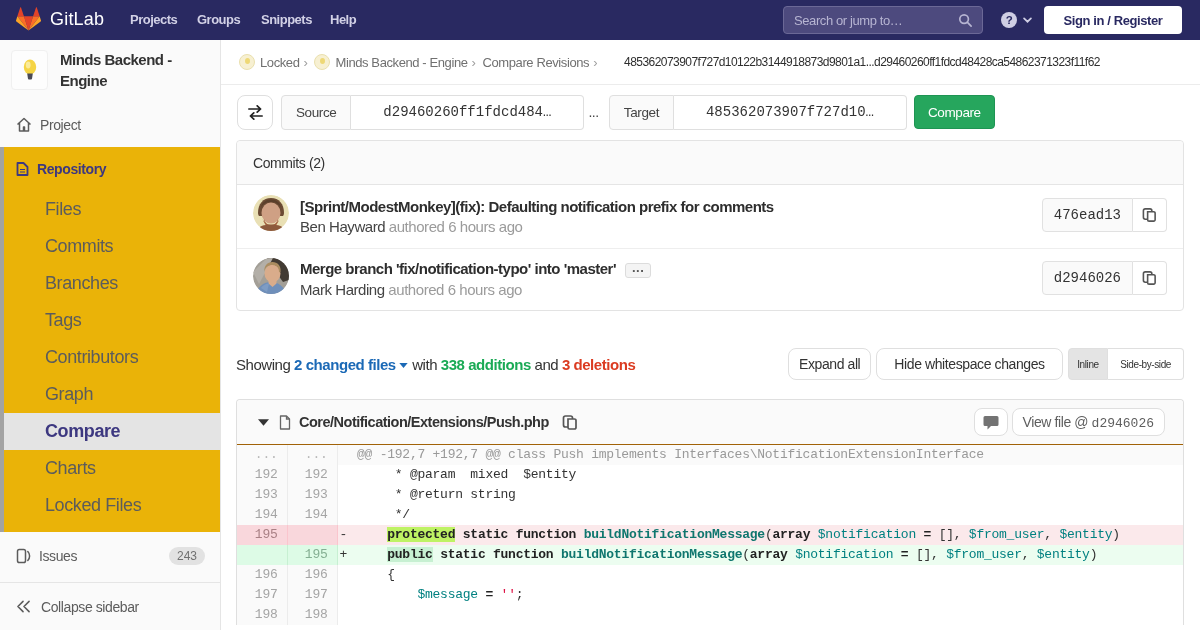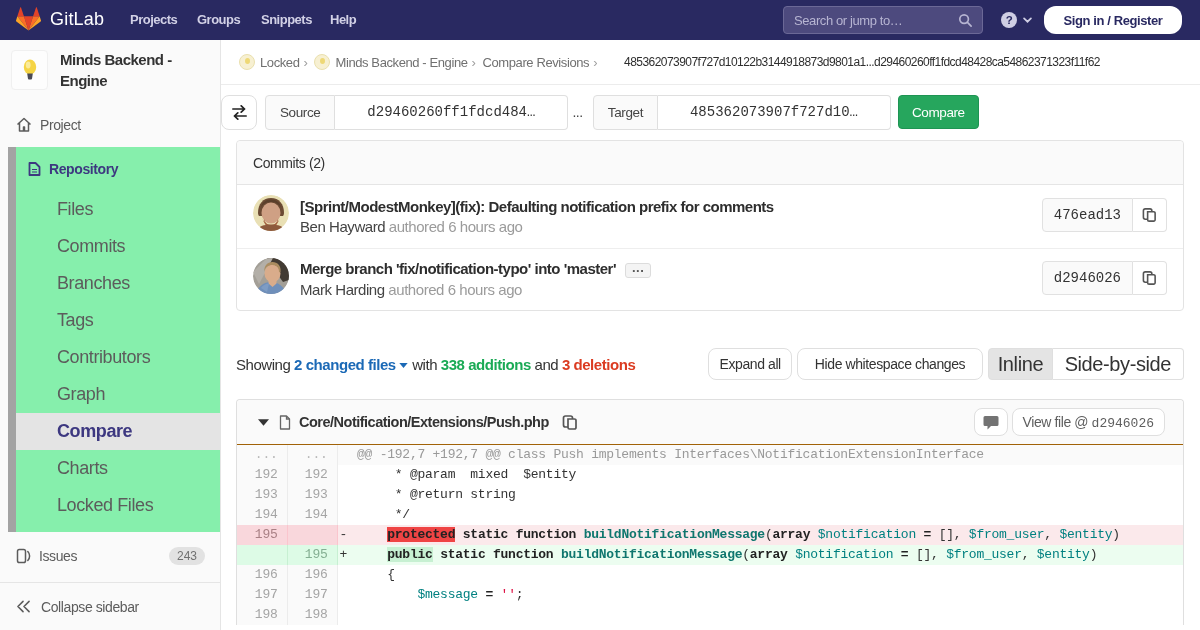--- a/index.html
+++ b/index.html
@@ -10,48 +10,48 @@
 
 #hdr { position:absolute; top:0; left:0; width:1200px; height:40px; background:#292961; z-index:50; }
 #hdr .logo { position:absolute; left:16px; top:7px; display:flex; align-items:center; }
 #hdr .logo svg { width:25px; height:24px; }
 #hdr .logo .lt { color:#fff; font-size:18px; font-weight:normal; margin-left:9px; letter-spacing:0.2px; }
 .navitem { position:absolute; top:0; height:40px; line-height:40px; color:#d2d1e6; font-size:13px; font-weight:bold; letter-spacing:-0.5px; }
 #search { position:absolute; left:783px; top:6px; width:200px; height:28px; background:#4d4a7e; border:1px solid #6b6896; border-radius:4px; display:flex; align-items:center; }
 #search .ph { color:#b7b5d2; font-size:13px; margin-left:10px; flex:1; }
 #search svg { margin-right:9px; }
 #qmark { position:absolute; left:1001px; top:12px; display:flex; align-items:center; }
-#signin { position:absolute; left:1044px; top:6px; width:138px; height:28px; background:#fff; border-radius:12px; color:#292961; font-size:13px; font-weight:bold; display:flex; align-items:center; justify-content:center; white-space:nowrap; }
+#signin { position:absolute; left:1044px; top:6px; width:138px; height:28px; background:#fff; border-radius:4px; color:#292961; font-size:13px; font-weight:bold; display:flex; align-items:center; justify-content:center; white-space:nowrap; }
 
 
 #side { position:absolute; top:40px; left:0; width:221px; height:590px; background:#fafafa; border-right:1px solid #e5e5e5; }
 #ctx { display:flex; padding:10px 16px 0 11px; height:63px; }
 #ctx .av { width:37px; height:40px; background:#fdfdfd; border:1px solid #f0f0f0; border-radius:4px; flex:none; display:flex; align-items:center; justify-content:center; }
 #ctx .t { font-size:15px; font-weight:bold; color:#333; margin-left:12px; line-height:20.5px; padding-top:0; letter-spacing:-0.5px; }
 .sitem { display:flex; align-items:center; height:44px; padding-left:16px; color:#5c5c5c; font-size:14px; }
 .sitem svg { margin-right:8px; flex:none; }
-#repo-sec { background:#86efac; border-left:8px solid #a3a3a3; padding-bottom:8px;margin-left:8px; }
+#repo-sec { background:#eab308; border-left:4px solid #a3a3a3; padding-bottom:8px; }
 #repo-sec .sitem { padding-left:12px; height:44px; }
 #repo-sec .head { color:#3d3880; font-weight:bold; }
 .sub { display:block; padding-left:41px; height:37px; line-height:37px; color:#5c5c5c; font-size:18px; }
 .sub.active { background:#e4e4e4; color:#3d3880; font-weight:bold; }
 #issues-row { margin-top:2px; height:44px; }
 #issues-row .badge { margin-left:auto; margin-right:15px; background:#e2e2e2; color:#707070; border-radius:9px; font-size:12px; padding:2px 8px; letter-spacing:0; }
 #collapse { position:absolute; bottom:0; left:0; width:220px; height:48px; border-top:1px solid #e5e5e5; display:flex; align-items:center; padding-left:16px; color:#5c5c5c; font-size:14px; }
 #collapse svg { margin-right:10px; }
 
 
 #main { position:absolute; top:40px; left:221px; width:979px; height:590px; background:#fff; }
 #crumbs { height:45px; border-bottom:1px solid #ececec; display:flex; align-items:center; padding-left:18px; color:#707070; font-size:13px; white-space:nowrap; }
 #crumbs .sep { margin:0 7px 0 4px; color:#a0a0a0; font-size:13px; }
 #crumbs .bold { color:#2e2e2e; font-weight:normal; font-size:12px; letter-spacing:-0.55px; margin-left:20px; }
 .mini-av { width:16px; height:16px; border-radius:50%; background:#f7f0d2; border:1px solid #eae0ae; display:inline-block; flex:none; margin-right:5px; position:relative; }
 .mini-av:after { content:""; position:absolute; left:5px; top:3px; width:5px; height:6px; border-radius:50%; background:#eed875; }
 
-#cform { display:flex; align-items:center; margin:13px 0 0 0; height:28px; }
+#cform { display:flex; align-items:center; margin:13px 0 0 16px; height:28px; }
 .btn { border:1px solid #dfdfdf; background:#fff; border-radius:8px; font-size:14px; color:#2e2e2e; display:inline-flex; align-items:center; justify-content:center; white-space:nowrap; }
 #swap { width:36px; height:35px; margin-right:8px; }
 .igroup { display:flex; height:35px; }
 .igroup .lbl { border:1px solid #dfdfdf; background:#fafafa; border-radius:4px 0 0 4px; padding:0 14px; display:flex; align-items:center; font-size:13.5px; color:#444; }
 .igroup .inp { border:1px solid #dfdfdf; border-left:none; border-radius:0 4px 4px 0; background:#fff; width:233px; display:flex; align-items:center; justify-content:center; font-size:14px; color:#333; }
 #cform .dots { margin:0 10px 0 4px; color:#444; font-size:14px; }
 #compare-btn { height:34px; background:#26a65d; border:1px solid #1e9453; border-radius:4px; color:#fff; font-size:13.5px; padding:0 13px; display:flex; align-items:center; margin-left:7px; }
 
 #commits { margin:14px 16px 0 15px; border:1px solid #e3e3e3; border-radius:4px; }
 #commits .phead { height:44px; display:flex; align-items:center; padding-left:16px; border-bottom:1px solid #e5e5e5; font-size:14px; color:#333; background:#fafafa; border-radius:4px 4px 0 0; }
@@ -68,21 +68,21 @@
 .hashgrp .c { border:1px solid #e1e1e1; border-left:none; background:#fff; border-radius:0 4px 4px 0; width:34px; display:flex; align-items:center; justify-content:center; }
 
 #showrow { display:flex; align-items:center; margin:36px 16px 0 15px; height:34px; }
 #showrow .txt { font-size:15px; letter-spacing:-0.45px; color:#333; }
 #showrow .blue { color:#1b69b6; font-weight:bold; }
 #showrow .green { color:#1aaa55; font-weight:bold; }
 #showrow .red { color:#db3b21; font-weight:bold; }
 #showrow .right { margin-left:auto; display:flex; }
 #showrow .btn { height:32px; padding:0 10px; font-size:14px; color:#333; margin-left:5px; }
 .toggle { display:flex; margin-left:5px; }
-.toggle > div { border:1px solid #dfdfdf; height:32px; display:flex; align-items:center; padding:0 12px; font-size:20px; color:#333; }
+.toggle > div { border:1px solid #dfdfdf; height:32px; display:flex; align-items:center; padding:0 12px; font-size:10px; color:#333; }
 .toggle .t1 { border-radius:4px 0 0 4px; background:#e4e4e4; }
 .toggle .t2 { border-left:none; border-radius:0 4px 4px 0; background:#fff; }
 
 #diff { margin:18px 16px 0 15px; border:1px solid #dfdfdf; border-radius:4px 4px 0 0; border-bottom:none; }
 #dhead { background:#fafafa; border-bottom:1px solid #a16207; border-radius:4px 4px 0 0; display:flex; align-items:center; height:45px; padding:0 18px 0 0; }
 #dhead .fname { font-weight:bold; font-size:14.5px; color:#333; margin:0 8px 0 8px; letter-spacing:-0.5px; }
 #dhead .right { margin-left:auto; display:flex; align-items:center; }
 #dhead .btn { height:28px; }
 #dhead .cbtn { width:34px; margin-right:4px; }
 #dhead .vbtn { padding:0 10px; font-size:14px; color:#5e5e5e; }
@@ -95,21 +95,21 @@
 tr.match td { background:#fafafa; color:#999; }
 tr.match td.ln { color:#b9b9b9; }
 tr.old td.code { background:#fbe9eb; }
 tr.old td.ln { background:#f9d7dc; border-right-color:#fac5cd; color:#a98085; }
 tr.new td.code { background:#ecfdf0; }
 tr.new td.ln { background:#ddfbe6; border-right-color:#c7f0d2; color:#84af92; }
 .k { font-weight:bold; color:#222; }
 .nf { font-weight:bold; color:#0f766e; }
 .nv { color:#008080; }
 .s1 { color:#d14; }
-.hl-del { background:#ef4444; }
+.hl-del { background:#bef264; }
 .hl-add { background:#c7f0d2; }
 </style>
 </head>
 <body>
 
 <div id="hdr">
   <div class="logo">
     <svg viewBox="0 0 210 194">
       <path fill="#e24329" d="m105.06 193.65 38.64-118.92h-77.28z"></path>
       <path fill="#fc6d26" d="m105.06 193.65-38.64-118.92H11.24z"></path>

